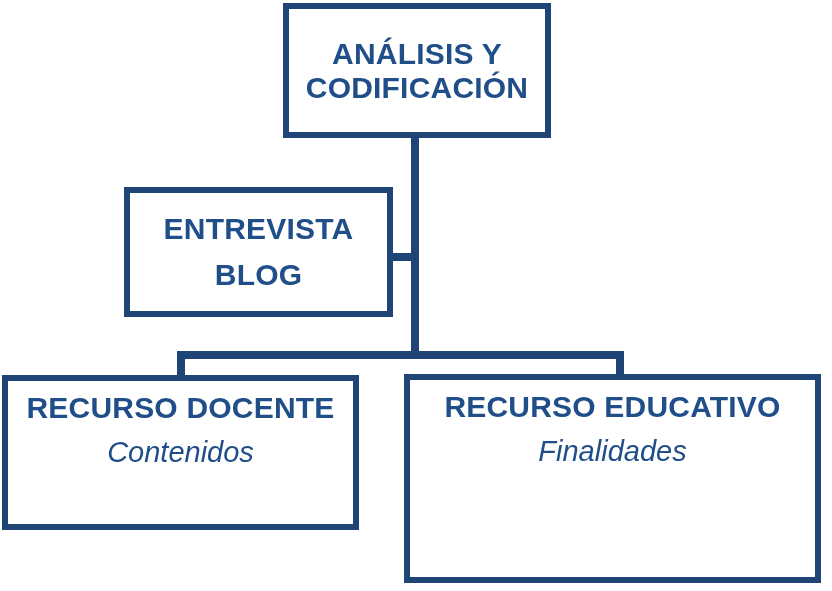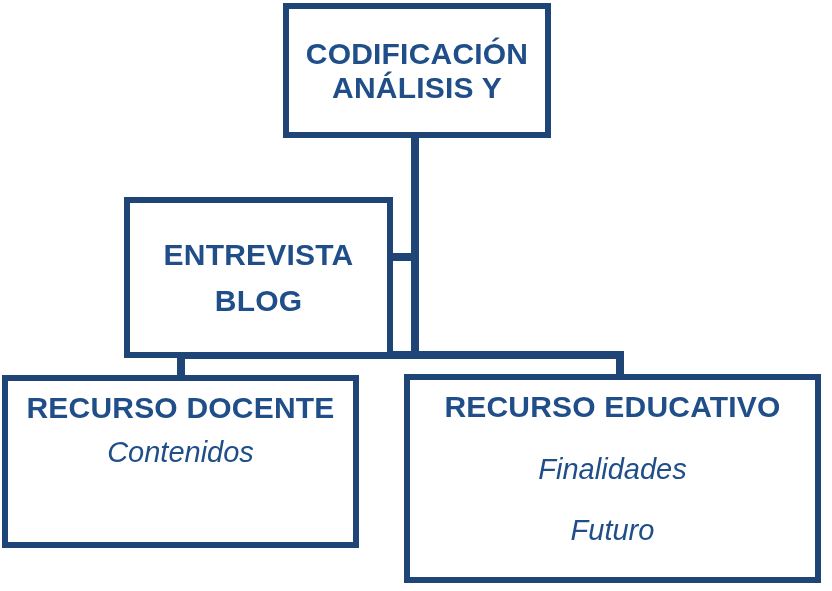--- a/index.html
+++ b/index.html
@@ -54,37 +54,37 @@
     width: 268px;
     height: 135px;
   }
   #node-analisis .title {
     font-size: 30px;
   }
 
   
   #node-entrevista {
     left: 124px;
-    top: 197px;
+    top: 187px;
     width: 269px;
-    height: 161px;
+    height: 130px;
   }
   #node-entrevista .title {
     font-size: 30px;
   }
   #node-entrevista .title.line2 {
     margin-top: 12px;
   }
 
   
   #node-recurso-docente {
     left: 2px;
     top: 375px;
     width: 357px;
-    height: 173px;
+    height: 155px;
     justify-content: flex-start;
     padding-top: 10px;
   }
   #node-recurso-docente .title {
     font-size: 30px;
   }
   #node-recurso-docente .item {
     font-size: 29px;
     margin-top: 11px;
   }
@@ -96,21 +96,21 @@
     width: 417px;
     height: 209px;
     justify-content: flex-start;
     padding-top: 10px;
   }
   #node-recurso-educativo .title {
     font-size: 30px;
   }
   #node-recurso-educativo .item {
     font-size: 29px;
-    margin-top: 29px;
+    margin-top: 11px;
   }
 
   
   .conn {
     position: absolute;
     background: #1f4576;
     z-index: 1;
   }
   
   #conn-trunk {
@@ -153,33 +153,32 @@
 
 <div id="diagram">
 
   <div class="conn" id="conn-trunk"></div>
   <div class="conn" id="conn-entrevista-stub"></div>
   <div class="conn" id="conn-bus"></div>
   <div class="conn" id="conn-drop-left"></div>
   <div class="conn" id="conn-drop-right"></div>
 
   <div class="node" id="node-analisis">
+    <div class="title line1">ANÁLISIS Y</div>
     <div class="title line2">CODIFICACIÓN</div>
-    <div class="title line1">ANÁLISIS Y</div>
   </div>
 
   <div class="node" id="node-entrevista">
     <div class="title line1">ENTREVISTA</div>
     <div class="title line2">BLOG</div>
   </div>
 
   <div class="node" id="node-recurso-docente">
     <div class="title">RECURSO DOCENTE</div>
     <div class="item">Contenidos</div>
   </div>
 
   <div class="node" id="node-recurso-educativo">
     <div class="title">RECURSO EDUCATIVO</div>
     <div class="item">Finalidades</div>
-    <div class="item">Futuro</div>
   </div>
 
 </div>
 
 </body></html>

